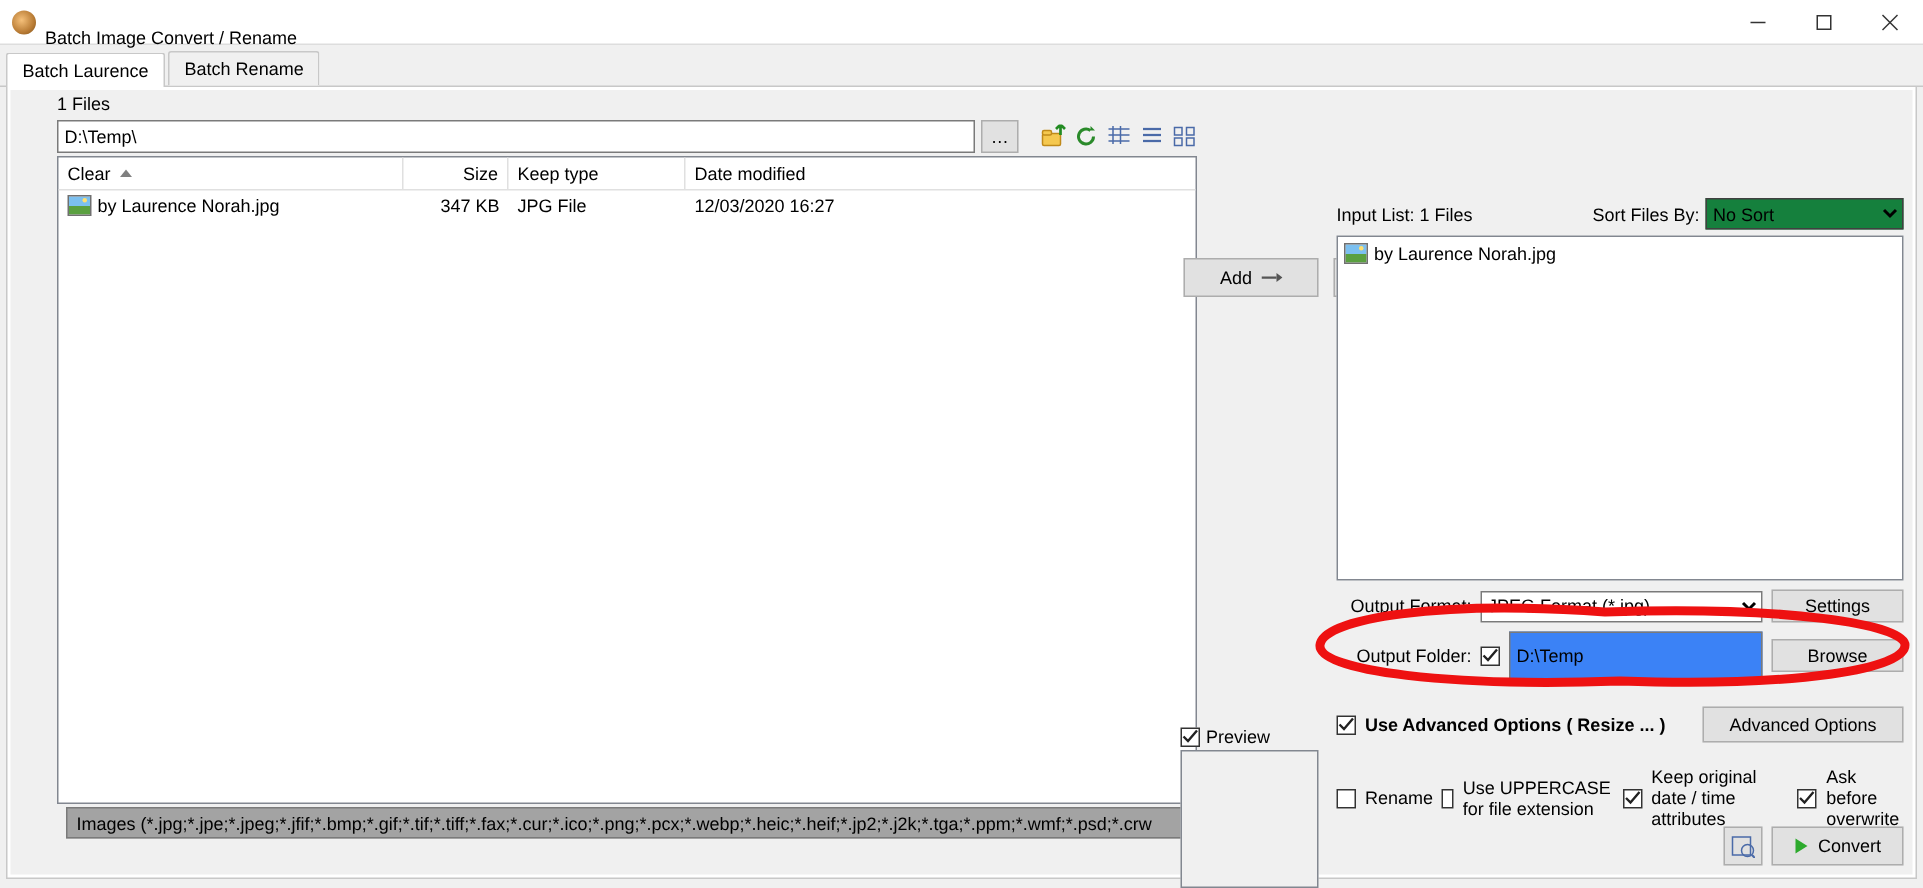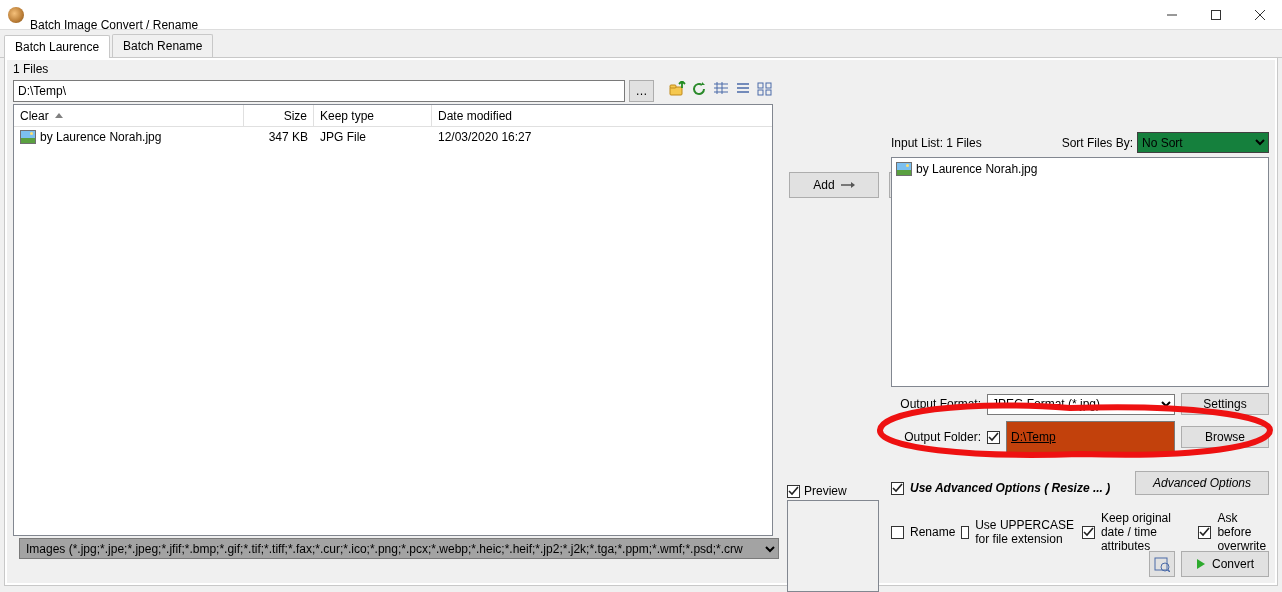--- a/index.html
+++ b/index.html
@@ -10,26 +10,26 @@
   .titlebar .app-icon { width: 16px; height: 16px; margin: 0 6px 0 8px; background: radial-gradient(circle at 40% 40%, #f5c07a 0%, #b97c35 60%, #7a4e18 100%); border-radius: 50%; }
   .titlebar .title { flex: 1; margin-top: 21px; }
   .winbtn { width: 44px; height: 30px; display: flex; align-items: center; justify-content: center; cursor: default; }
   .winbtn svg { stroke: #333; stroke-width: 1; fill: none; }
 
   
   .tabs { display: flex; align-items: flex-end; height: 28px; background: #f0f0f0; padding: 6px 4px 0 4px; border-bottom: 1px solid #c8c8c8; }
   .tab { padding: 4px 10px; border: 1px solid #c8c8c8; border-bottom: none; background: #f0f0f0; margin-right: 2px; border-top-left-radius: 2px; border-top-right-radius: 2px; position: relative; cursor: default; }
   .tab.active { background: #fff; top: 1px; }
   .tabcontent-wrap { background:#fff; border:1px solid #c8c8c8; border-top:none; margin:0 4px 4px 4px; height: calc(100% - 64px); position:relative; }
-  .tabcontent { background:#f0f0f0; position:absolute; inset:2px; }
+  .tabcontent { background:#f0f0f0; position:absolute; inset:2px;padding-left:25px; }
 
   .file-count { padding:2px 6px; }
 
   
-  .pathrow { display:flex; align-items:flex-start; gap:4px; padding:2px 6px; }
+  .pathrow { display:flex; align-items:center; gap:4px; padding:2px 6px; }
   .path-input { flex: 0 0 612px; height: 22px; background:#fff; border:1px solid #7a7a7a; padding:2px 4px; outline:none; }
   .sq-btn { width:25px; height:22px; border:1px solid #adadad; background:#e1e1e1; display:flex; align-items:center; justify-content:center; cursor:default; }
   .mini-icon { width:18px; height:18px; display:flex; align-items:center; justify-content:center; }
 
   
   .filelist-area { margin:0 6px; }
   .filelist { width: 760px; height: 432px; background:#fff; border:1px solid #828790; }
   .fl-head { display:flex; height:22px; border-bottom:1px solid #e0e0e0; }
   .fl-col { display:flex; align-items:center; padding:0 6px; border-right:1px solid #e0e0e0; cursor:default; }
   .fl-col.sorted::after { content:''; width:0; height:0; border-left:4px solid transparent; border-right:4px solid transparent; border-bottom:5px solid #808080; margin-left:6px; }
@@ -54,28 +54,28 @@
   .il-head { display:flex; align-items:center; justify-content:space-between; margin-bottom:4px; }
   .sort-combo { width:132px; height:21px; border:1px solid #404040; background:#15803d; }
   .input-list { height:230px; background:#fff; border:1px solid #828790; padding:2px;}
   .il-item { display:flex; align-items:center; gap:4px; height:18px; padding:0 2px; }
 
   .opt-row { display:flex; align-items:center; margin-top:6px; gap:6px; }
   .opt-label { width:90px; text-align:right; }
   .combo { flex:1; height:21px; border:1px solid #7a7a7a; background:#fff; }
   .side-btn { width:88px; height:22px; border:1px solid #adadad; background:#e1e1e1; cursor:default; display:flex; align-items:center; justify-content:center; }
 
-  .folder-input { flex:1; height:32px; border:1px solid #7a7a7a; background:#c2410c; padding:1px 4px; outline:none;text-decoration:underline; }
+  .folder-input { flex:1; height:32px; border:1px solid #7a7a7a; background:#3b82f6; padding:1px 4px; outline:none; }
   .checkbox { width:13px; height:13px; border:1px solid #333; background:#fff; display:inline-flex; align-items:center; justify-content:center; }
   .checkbox.checked svg { display:block; }
   .checkbox svg { display:none; width:11px; height:11px; }
   .check-row { display:flex; align-items:center; gap:6px; margin-top:6px; }
 
   
-  .adv-row { display:flex; align-items:flex-end; gap:6px; margin-top:18px; position:relative;font-style:italic; }
+  .adv-row { display:flex; align-items:center; gap:6px; margin-top:18px; position:relative; }
   .adv-row .adv-btn { width:134px; height:24px; border:1px solid #adadad; background:#e1e1e1; display:flex; align-items:center; justify-content:center; cursor:default; }
   .adv-label { font-weight:bold; flex:1; }
 
   .lower-checks { margin-top:10px; display:flex; flex-direction:row; gap:6px; }
 
   .bottom-row { position:absolute; right:0; bottom:2px; display:flex; align-items:center; gap:6px; }
   .convert-btn { width:88px; height:26px; border:1px solid #adadad; background:#e1e1e1; display:flex; align-items:center; justify-content:center; gap:6px; cursor:default; }
   .preview-btn2 { width:26px; height:26px; border:1px solid #adadad; background:#e1e1e1; display:flex; align-items:center; justify-content:center; cursor:default; }
 
   

